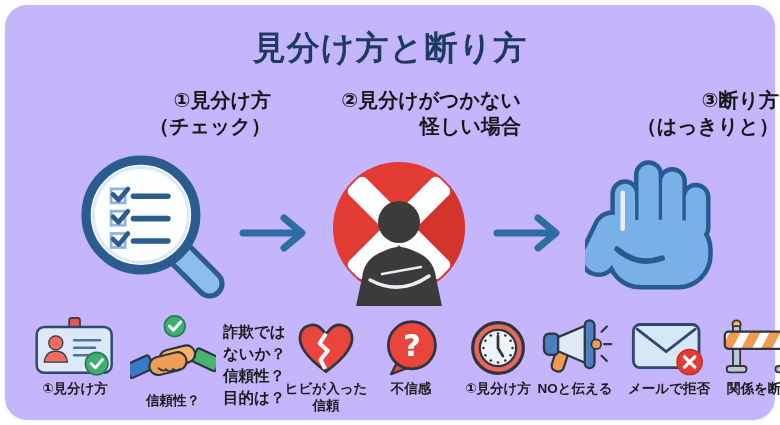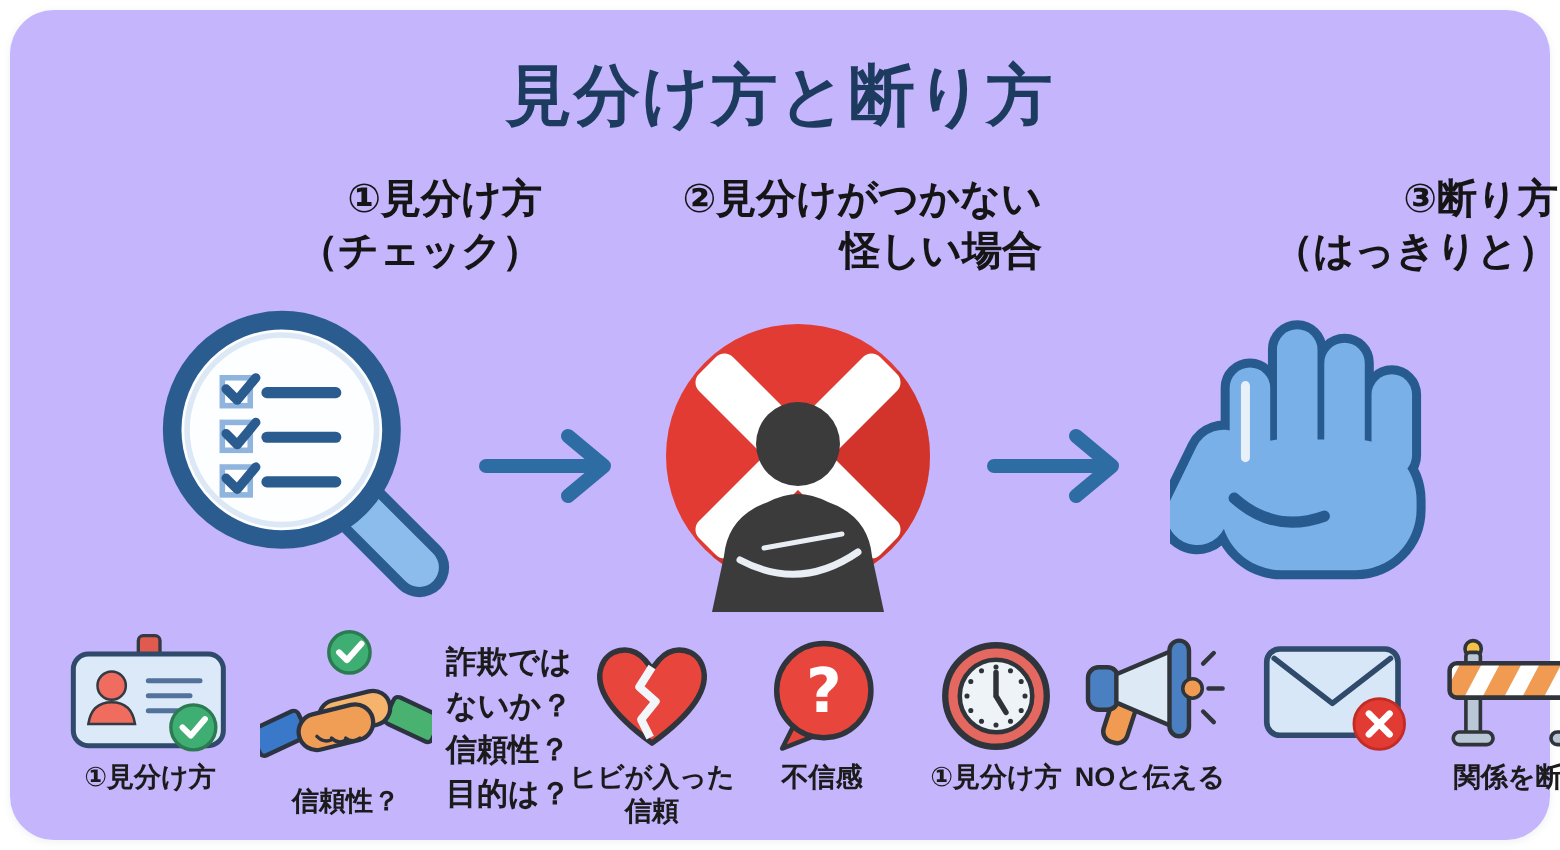--- a/index.html
+++ b/index.html
@@ -235,20 +235,21 @@
     </div>
     <div class="cell" style="width:88px;">
       <div class="icon-box">
         <svg width="80" height="60" viewBox="0 0 84 64">
           <rect x="4" y="8" width="70" height="46" rx="7" fill="#d8e7f7" stroke="#2f4a6b" stroke-width="3"></rect>
           <path d="M8 13 L39 37 L70 13" fill="none" stroke="#2f4a6b" stroke-width="3" stroke-linejoin="round" stroke-linecap="round"></path>
           <circle cx="64" cy="48" r="13.5" fill="#e23b33" stroke="#c12c24" stroke-width="1.5"></circle>
           <path d="M58.5 42.5 L69.5 53.5 M69.5 42.5 L58.5 53.5" stroke="#ffffff" stroke-width="3.5" stroke-linecap="round"></path>
         </svg>
       </div>
+      <div class="cell-label">メールで拒否</div>
     </div>
     <div class="cell" style="width:80px;">
       <div class="icon-box">
         <svg width="76" height="60" viewBox="0 0 84 64">
           <circle cx="15" cy="7" r="4.5" fill="#f6c244" stroke="#30343b" stroke-width="2"></circle>
           <circle cx="69" cy="7" r="4.5" fill="#f6c244" stroke="#30343b" stroke-width="2"></circle>
           <rect x="11" y="9" width="8" height="46" rx="2" fill="#b9c7d6" stroke="#30343b" stroke-width="2"></rect>
           <rect x="65" y="9" width="8" height="46" rx="2" fill="#b9c7d6" stroke="#30343b" stroke-width="2"></rect>
           <rect x="4" y="53" width="22" height="7" rx="3.5" fill="#b9c7d6" stroke="#30343b" stroke-width="2"></rect>
           <rect x="58" y="53" width="22" height="7" rx="3.5" fill="#b9c7d6" stroke="#30343b" stroke-width="2"></rect>

